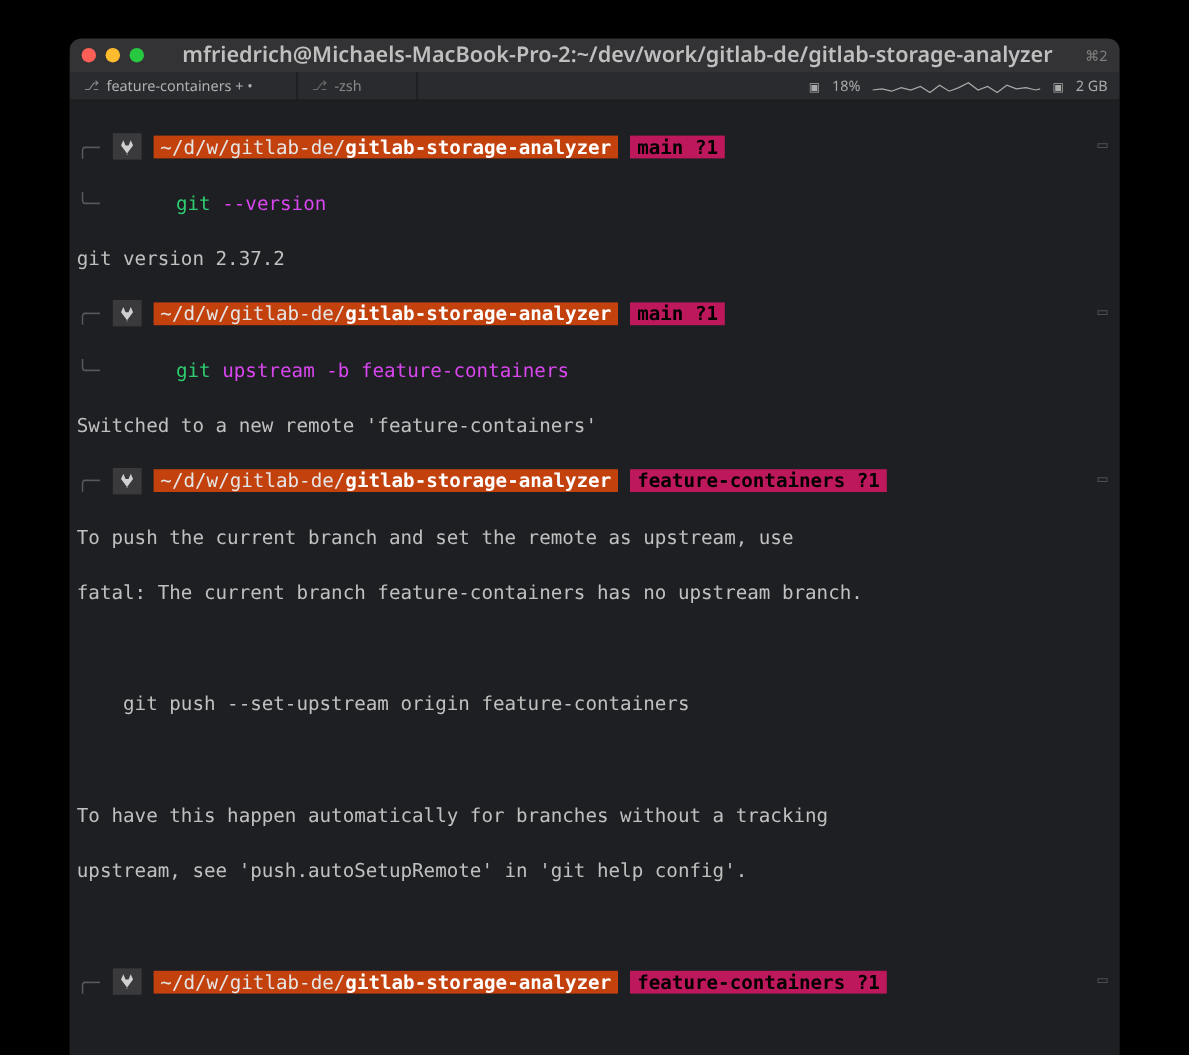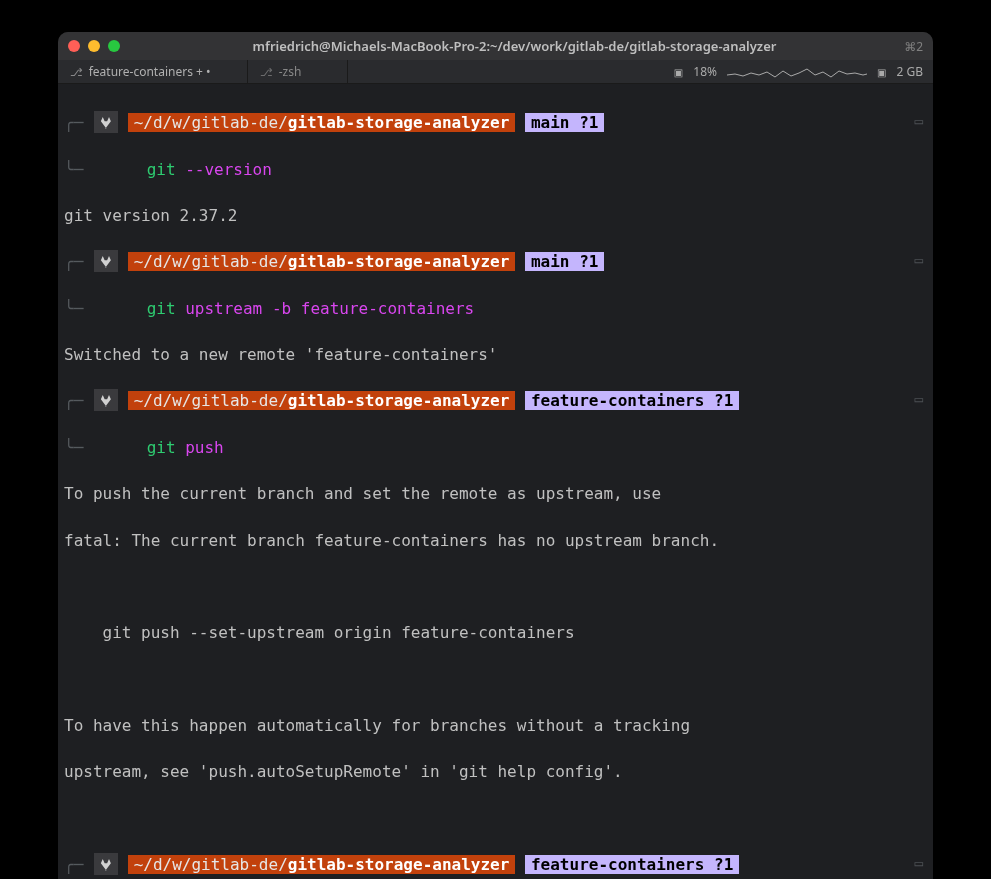--- a/index.html
+++ b/index.html
@@ -30,21 +30,21 @@
   .traffic { display: flex; gap: 8px; }
   .dot { width: 12px; height: 12px; border-radius: 50%; }
   .dot.red { background: #ff5f57; }
   .dot.yellow { background: #febc2e; }
   .dot.green { background: #28c840; }
   .title {
     position: absolute;
     left: 18px; right: 0;
     text-align: center;
     color: #bfbfbf;
-    font-size: 13px;
+    font-size: 18px;
     font-weight: 600;
     font-family: -apple-system, system-ui, sans-serif;
     margin-left: 20px;
   }
   .title-right {
     margin-left: auto;
     color: #808080;
     font-size: 12px;
     font-family: -apple-system, system-ui, sans-serif;
   }
@@ -104,21 +104,21 @@
   }
   .fox svg { width: 15px; height: 15px; fill: #d0d0d0; }
   .path {
     background: #c2410c;
     color: #e6e6e6;
     padding: 0 6px;
     font-weight: 500;
   }
   .path .repo { color: #ffffff; font-weight: 700; }
   .branch {
-    background: #c4b5fd;
+    background: #be185d;
     color: #000;
     padding: 0 6px;
     font-weight: 600;
   }
   .cmd-git { color: #2ecc71; margin-left: 43px; }
   .cmd-arg { color: #d946ef; margin-top: 24px; }
   .rarrow {
     position: absolute;
     right: 4px;
     color: #4c5054;
@@ -168,21 +168,20 @@
 <span class="ln"><span class="indent bracket">╰─</span> <span class="cmd-git">git</span> <span class="cmd-arg">--version</span></span>
 <span class="ln">git version 2.37.2</span>
 <span class="ln"><span class="indent bracket">╭─</span><span class="fox"><svg viewBox="0 0 24 24">
             <path d="M12 22 3 10l3-7 3 7h4l3-7 3 7-9 12z"></path>
           </svg></span> <span class="path"><span>~/d/w/gitlab-de/</span><span class="repo">gitlab-storage-analyzer</span></span> <span class="branch">main ?1</span><span class="rarrow">▭</span></span>
 <span class="ln"><span class="indent bracket">╰─</span> <span class="cmd-git">git</span> <span class="cmd-arg">upstream -b feature-containers</span></span>
 <span class="ln">Switched to a new remote 'feature-containers'</span>
 <span class="ln"><span class="indent bracket">╭─</span><span class="fox"><svg viewBox="0 0 24 24">
             <path d="M12 22 3 10l3-7 3 7h4l3-7 3 7-9 12z"></path>
           </svg></span> <span class="path"><span>~/d/w/gitlab-de/</span><span class="repo">gitlab-storage-analyzer</span></span> <span class="branch">feature-containers ?1</span><span class="rarrow">▭</span></span>
-<span class="ln"><span class="indent bracket">╰─</span> <span class="cmd-git">git</span> <span class="cmd-arg">push</span></span>
 <span class="ln">To push the current branch and set the remote as upstream, use</span>
 <span class="ln">fatal: The current branch feature-containers has no upstream branch.</span>
 <span class="ln"> </span>
 <span class="ln">    git push --set-upstream origin feature-containers</span>
 <span class="ln"> </span>
 <span class="ln">To have this happen automatically for branches without a tracking</span>
 <span class="ln">upstream, see 'push.autoSetupRemote' in 'git help config'.</span>
 <span class="ln"> </span>
 <span class="ln"><span class="indent bracket">╭─</span><span class="fox"><svg viewBox="0 0 24 24">
             <path d="M12 22 3 10l3-7 3 7h4l3-7 3 7-9 12z"></path>

